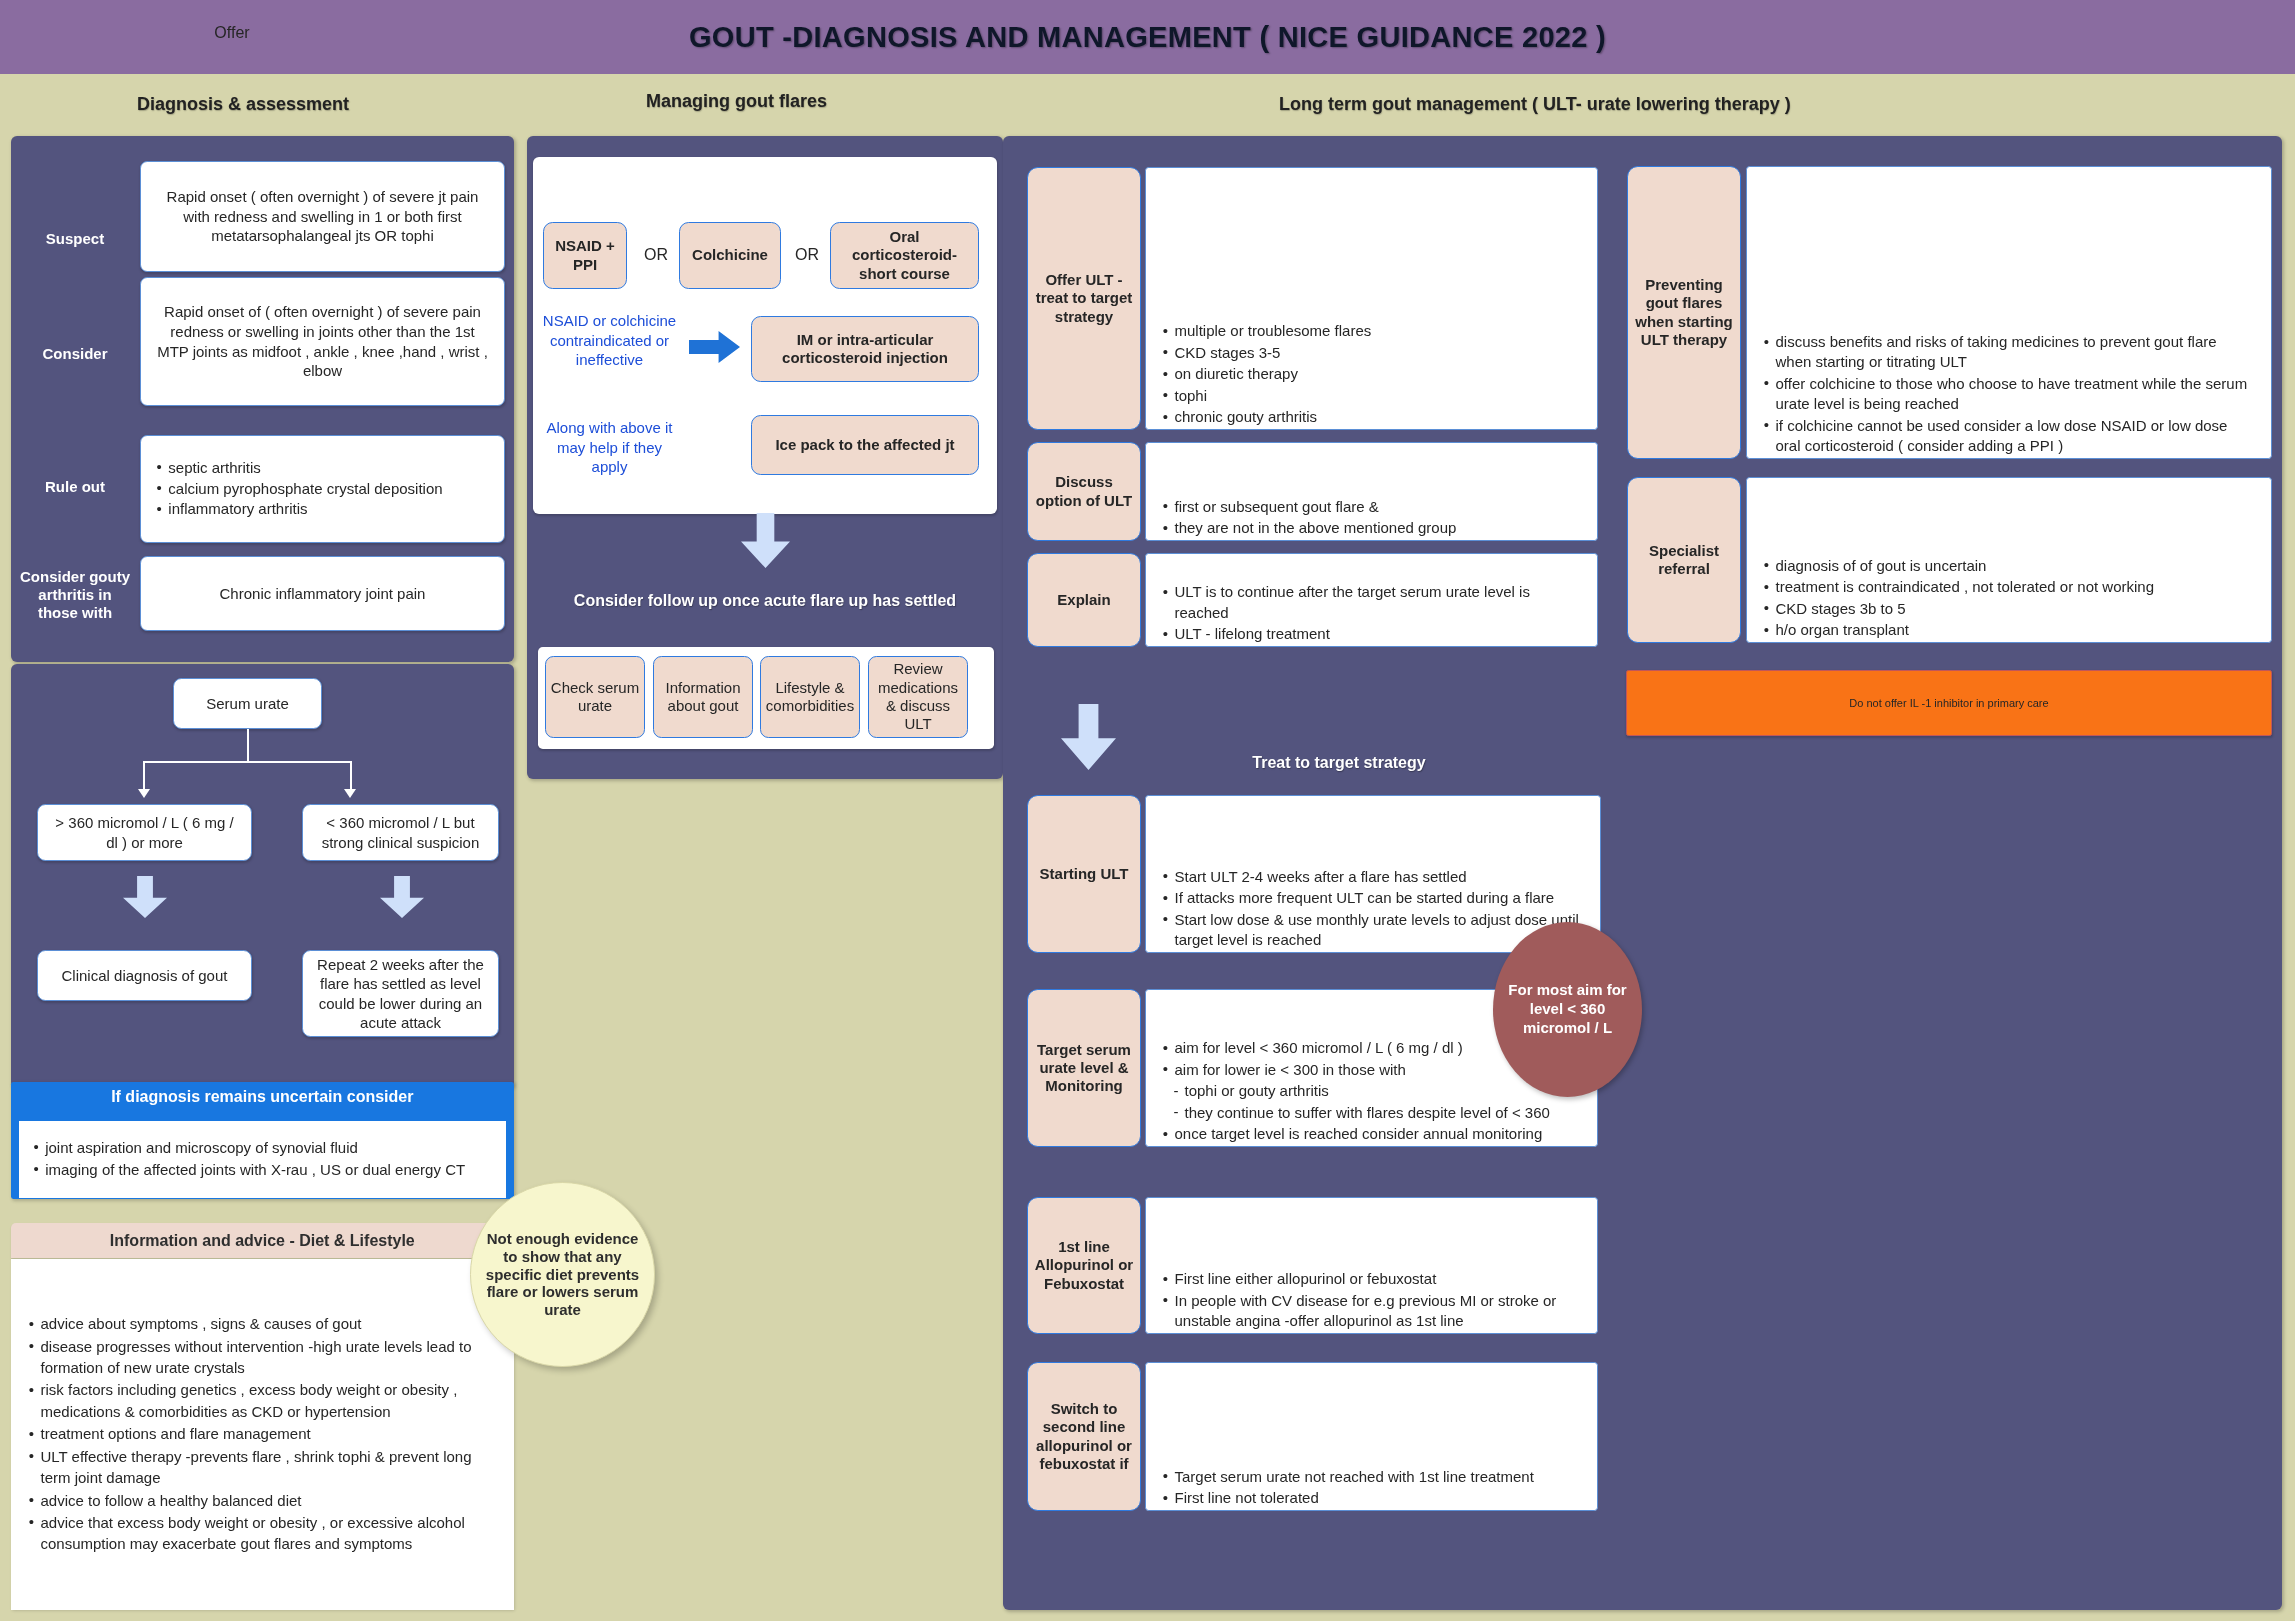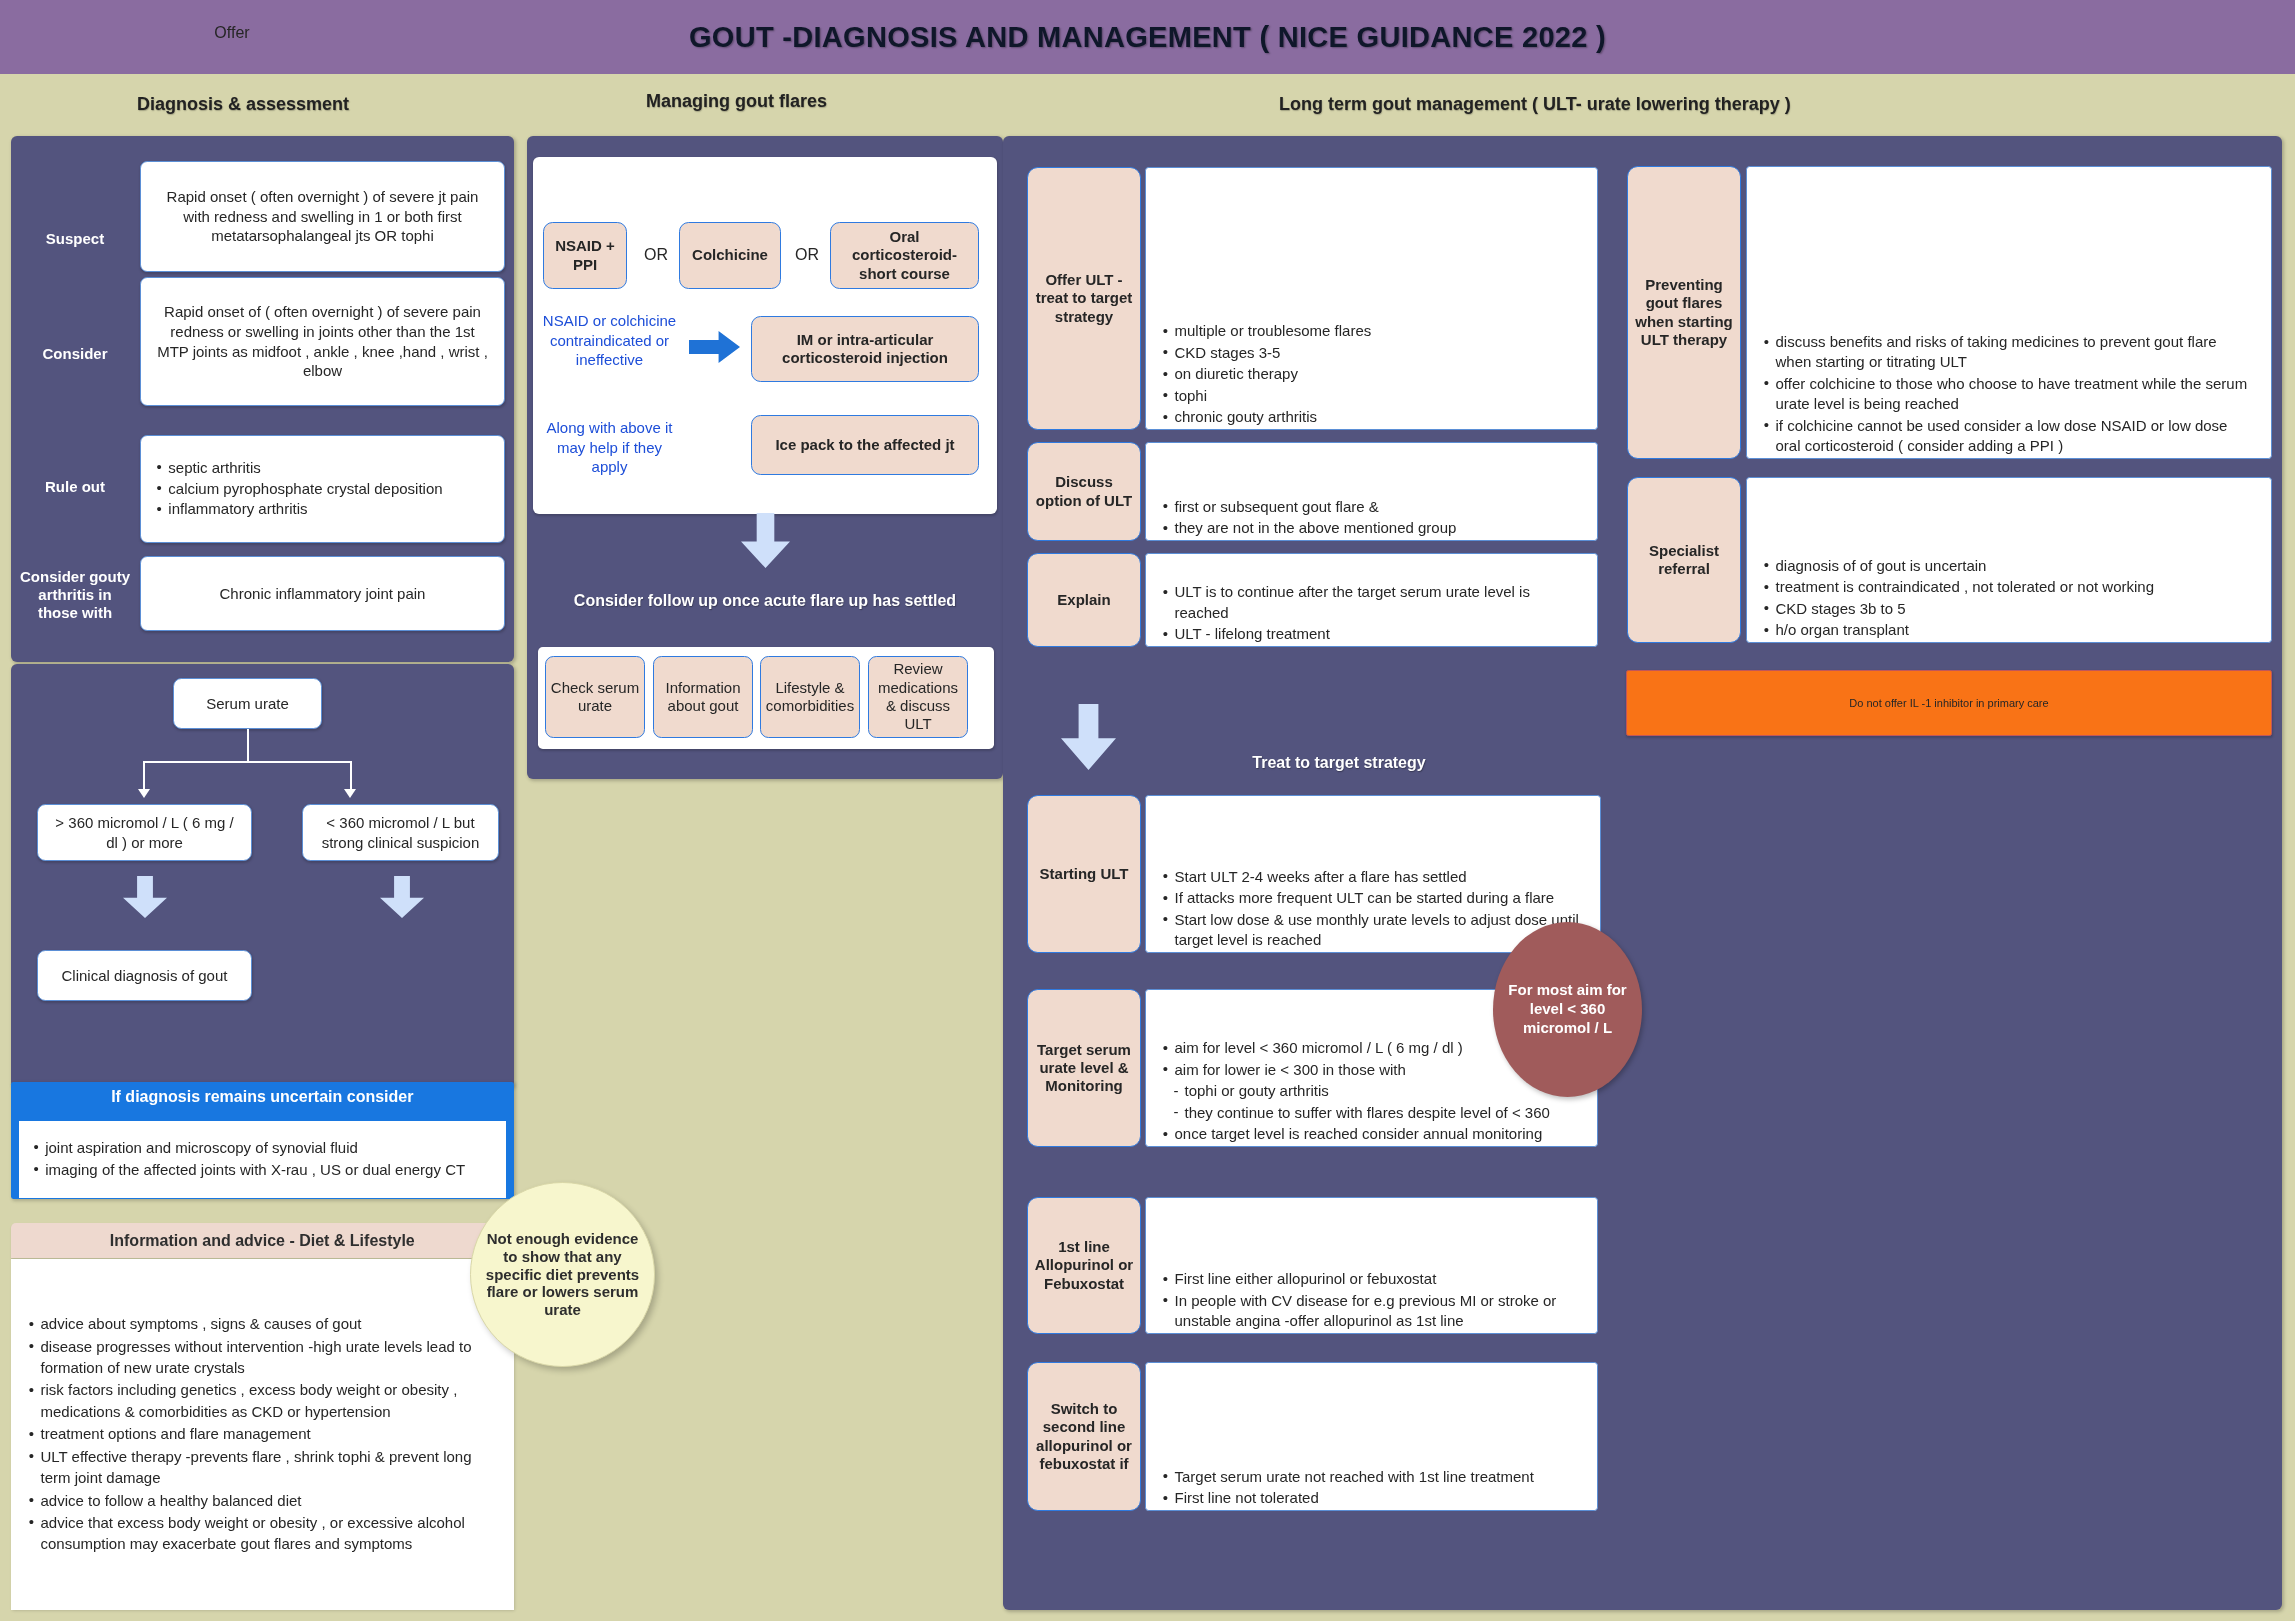--- a/index.html
+++ b/index.html
@@ -248,20 +248,21 @@
   <div class="arrow-head" style="left:138px;top:789px;"></div>
   <div class="arrow-head" style="left:344px;top:789px;"></div>
 
   <div class="flow-box" style="left:37px;top:804px;width:215px;height:57px;">&gt; 360 micromol / L ( 6 mg / dl ) or more</div>
   <div class="flow-box" style="left:302px;top:804px;width:197px;height:57px;">&lt; 360 micromol / L but strong clinical suspicion</div>
 
   <div class="fat-arrow" style="left:123px;top:876px;width:44px;height:42px;"></div>
   <div class="fat-arrow" style="left:380px;top:876px;width:44px;height:42px;"></div>
 
   <div class="flow-box" style="left:37px;top:950px;width:215px;height:51px;">Clinical diagnosis of gout</div>
+  <div class="flow-box" style="left:302px;top:950px;width:197px;height:87px;">Repeat  2 weeks after the flare has settled as level could be lower during an acute attack</div>
 
   <div id="uncertain-wrap">
     <div id="uncertain-title">If diagnosis remains uncertain consider</div>
     <div id="uncertain-body">
       <ul class="bul txt" id="uncertain-list">
           <li>joint aspiration and microscopy of synovial fluid</li>
           <li>imaging of the affected joints with X-rau , US or dual energy CT</li>
         </ul>
     </div>
   </div>

